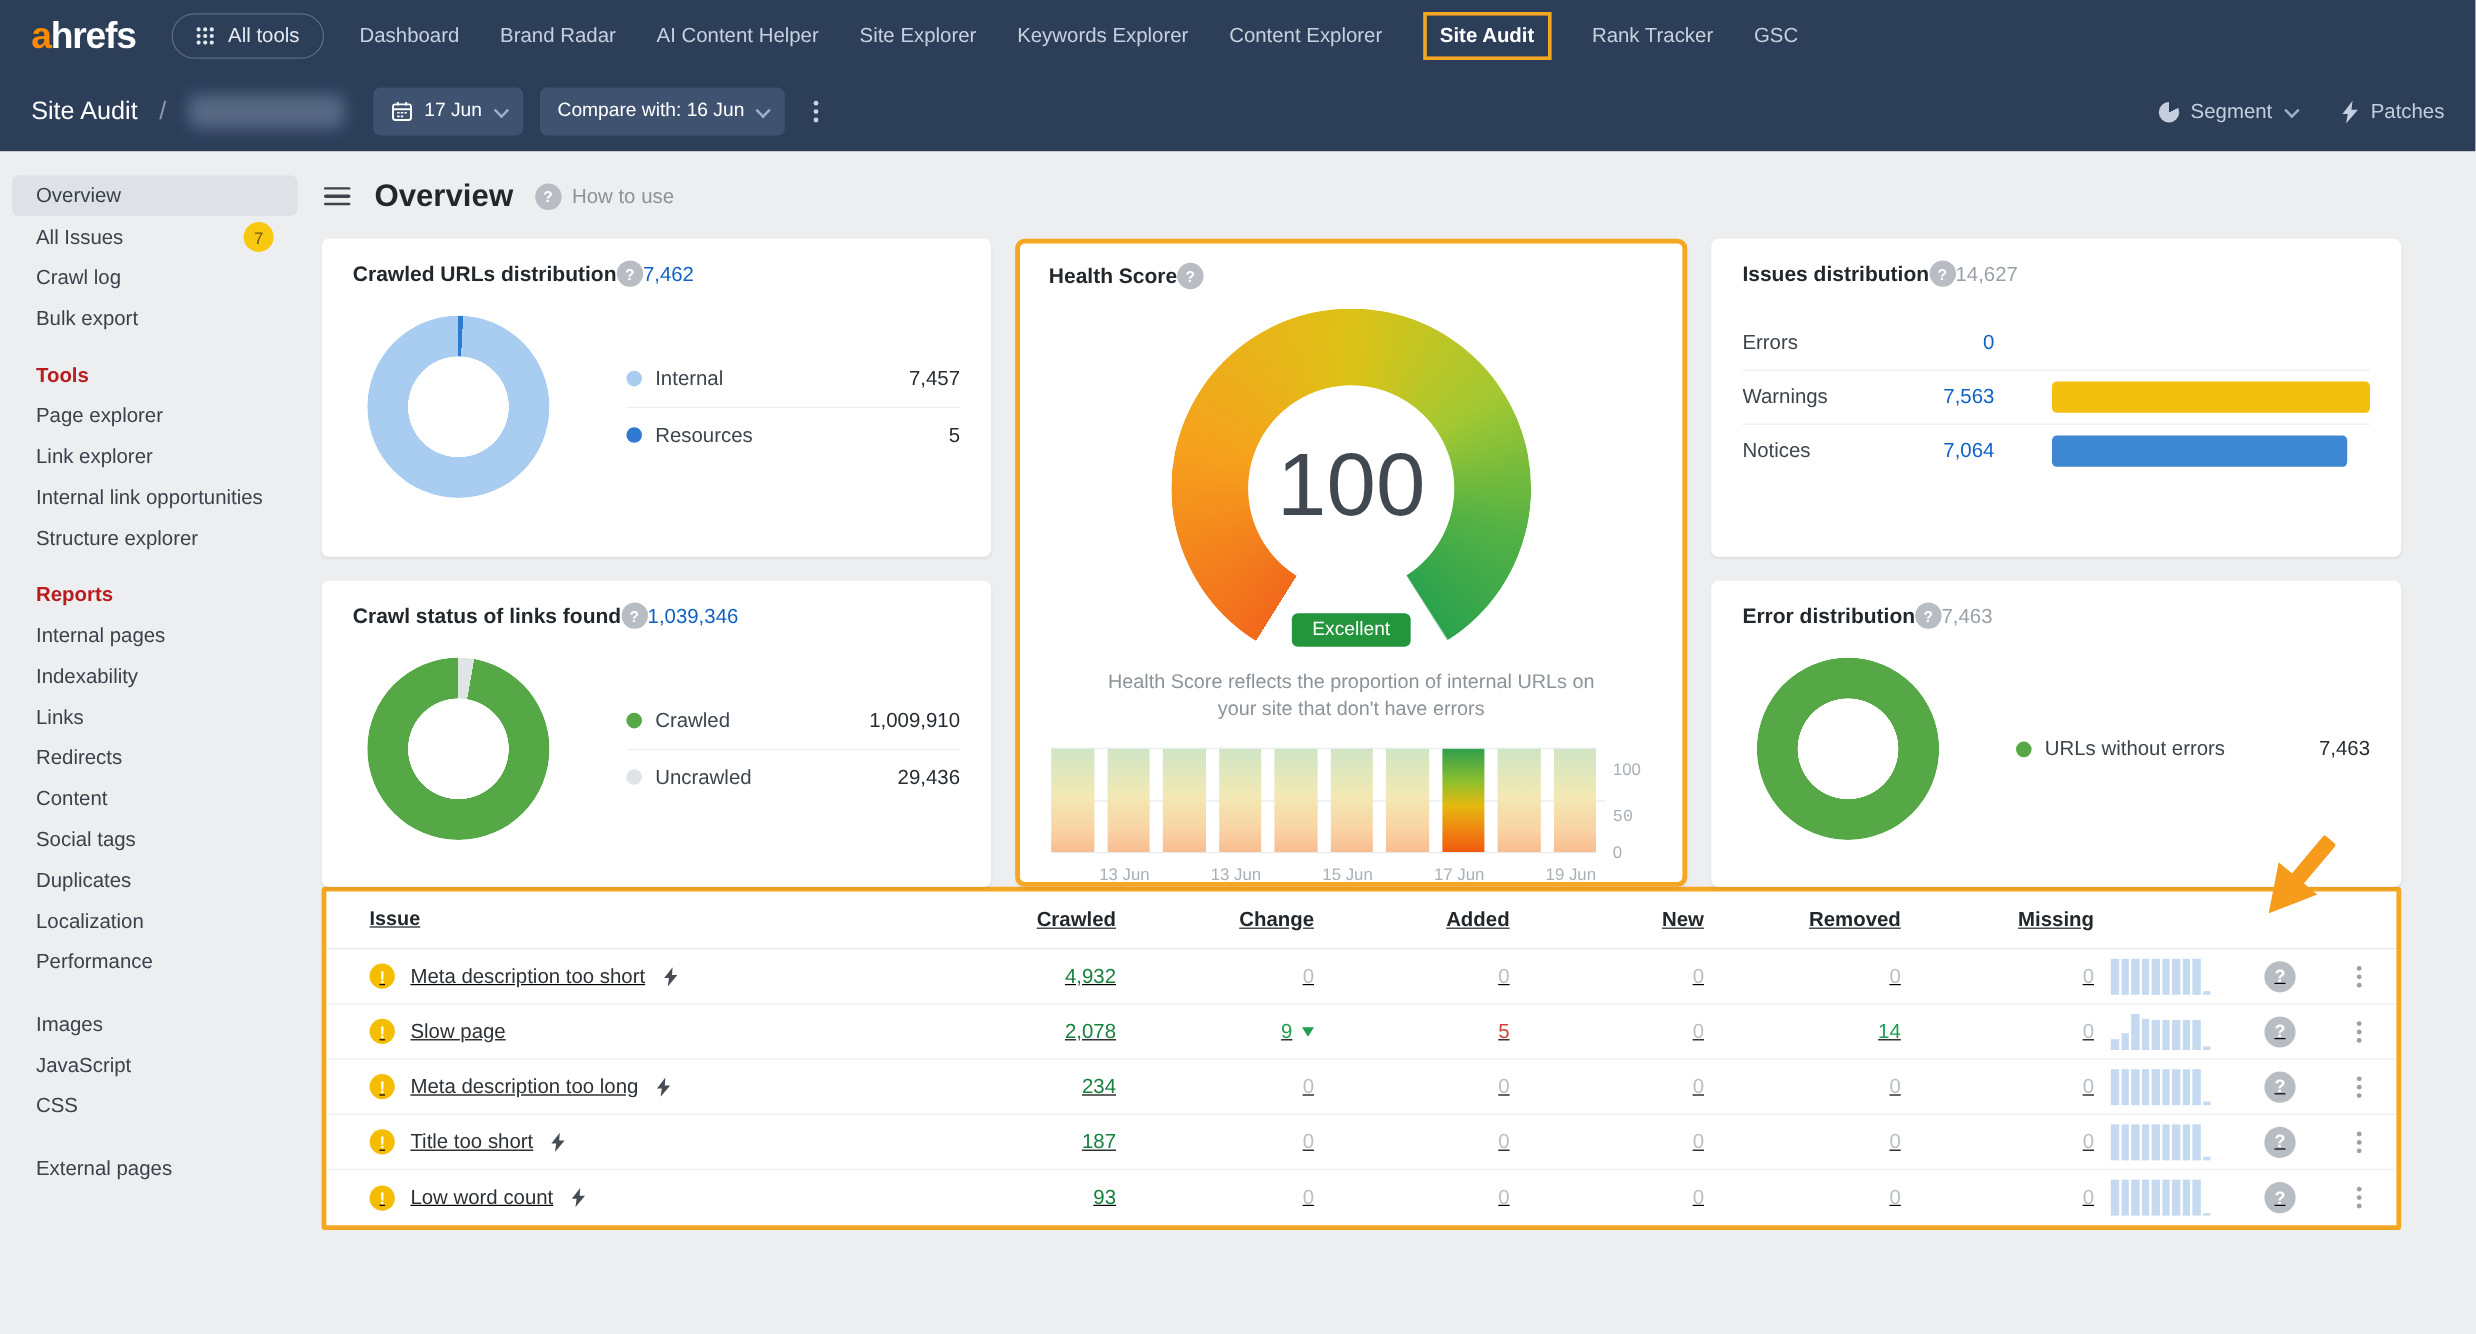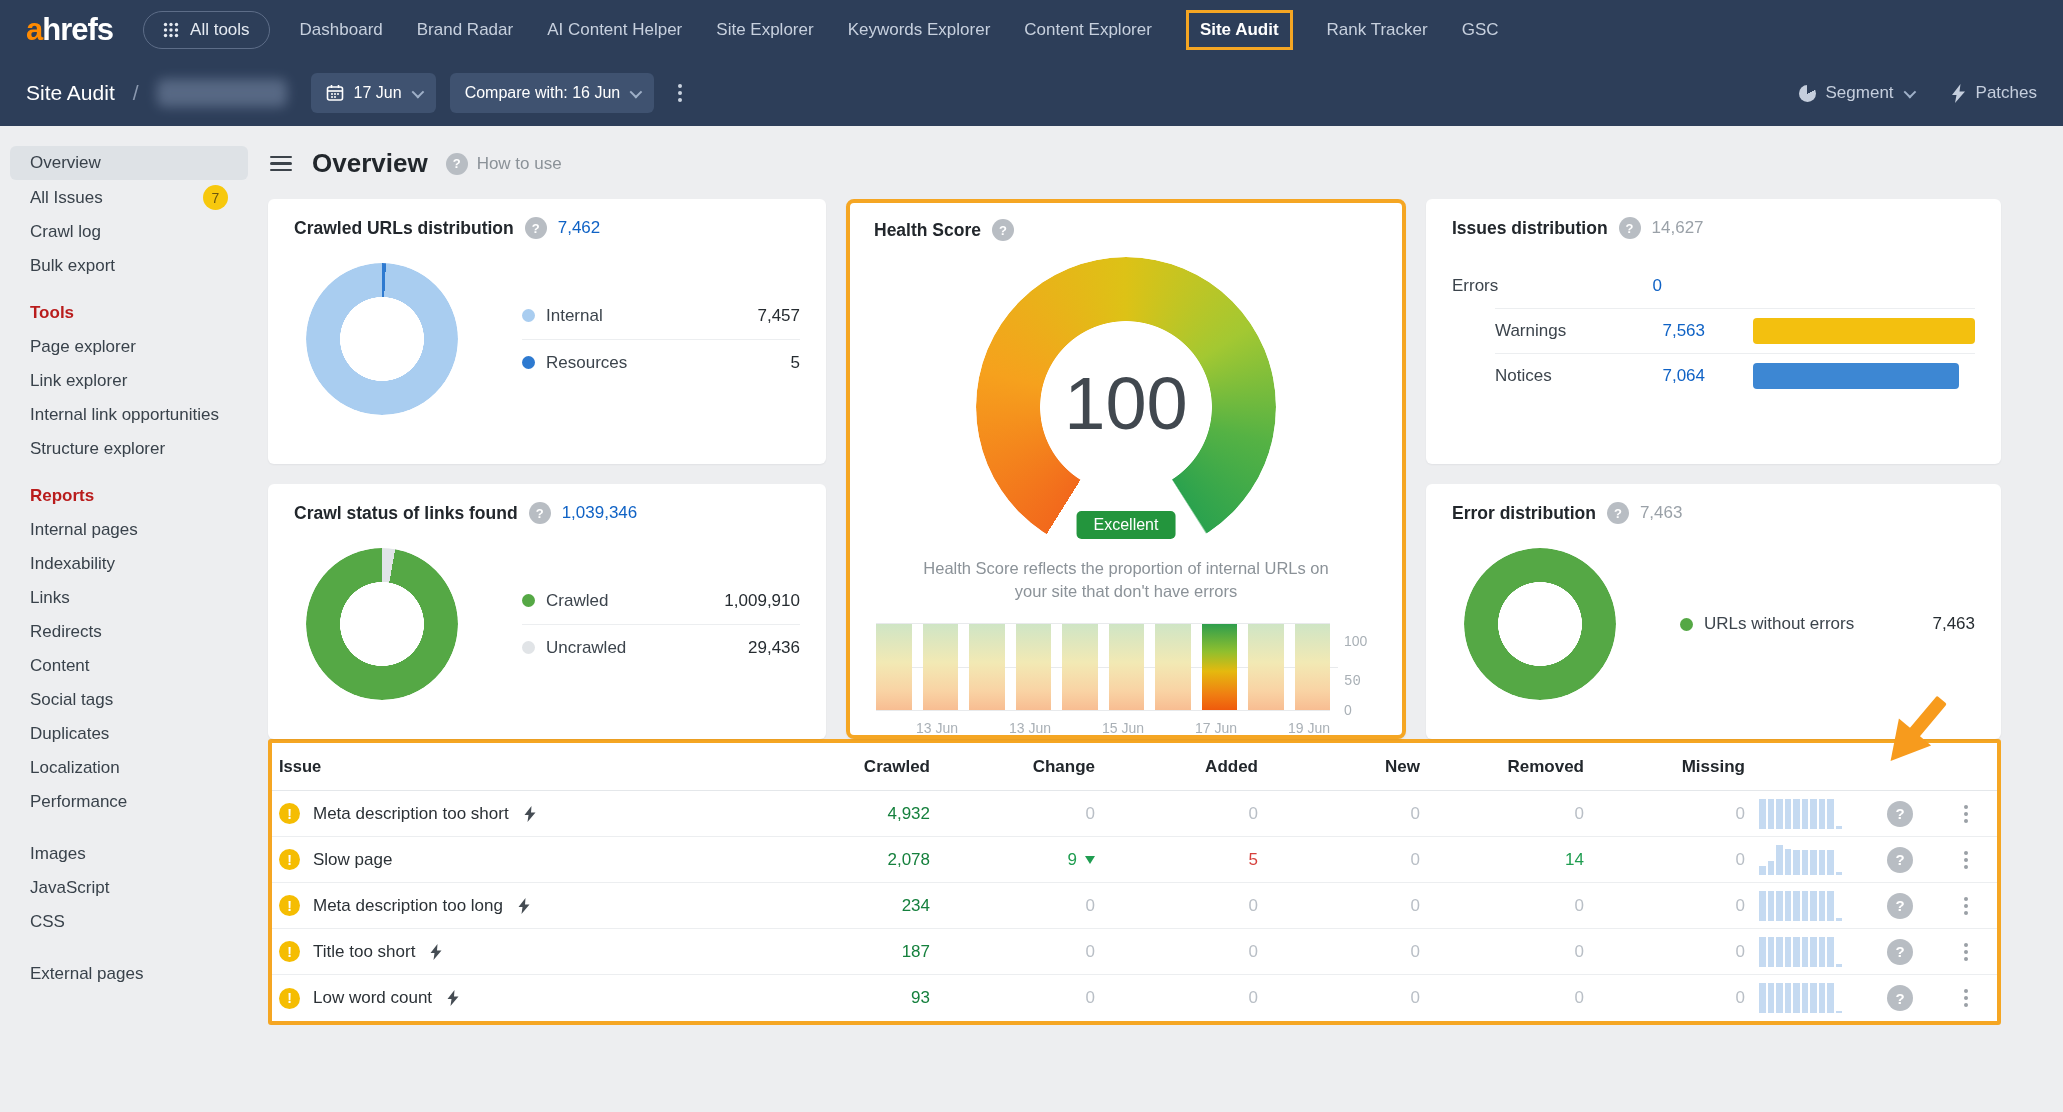--- a/index.html
+++ b/index.html
@@ -44,21 +44,21 @@
   .burger i { width:22px; height:2.5px; background:#3c434a; border-radius:2px; display:block; }
   .page-title { font-size:26px; font-weight:bold; color:#22272c; }
   .howto { display:flex; align-items:center; gap:9px; color:#8b9298; font-size:17px; cursor:pointer; }
   .q { border-radius:50%; background:#b8bdc3; color:#fff; font-weight:bold; display:inline-flex; align-items:center; justify-content:center; }
   .q.s22 { width:22px; height:22px; font-size:13px; }
   .q.s26 { width:26px; height:26px; font-size:15px; }
 
   
   .grid { display:grid; grid-template-columns:558px 560px 1fr; grid-template-rows:265px 255px; gap:20px; }
   .card { background:#fff; border-radius:6px; padding:18px 26px; box-shadow:0 1px 2px rgba(27,35,48,.06); }
-  .card-head { display:flex; align-items:center; gap:11px; }
+  .card-head { display:flex; align-items:flex-end; }
   .card-title { font-size:17.5px; font-weight:bold; color:#22272c; }
   .total-link { color:#0f62c5; font-size:17px; cursor:pointer; }
   .total-gray { color:#9aa1a8; font-size:17px; }
 
   .donut-row { display:flex; align-items:center; margin-top:24px; }
   .donut { width:152px; height:152px; border-radius:50%; margin-left:12px; flex-shrink:0;
            -webkit-mask:radial-gradient(closest-side, transparent 55%, #000 55.5%);
            mask:radial-gradient(closest-side, transparent 55%, #000 55.5%); }
   .legend { flex:1; margin-left:64px; }
   .legend-row { display:flex; align-items:center; justify-content:space-between; padding:13px 0; font-size:17px; }
@@ -86,37 +86,37 @@
   .hs-bar.hl { background:linear-gradient(to bottom, #2f9e4d 0%, #8fbf2e 32%, #e5b90e 55%, #f07e12 82%, #ef5a0c 100%); }
   .hs-labels { display:flex; gap:11px; margin-top:9px; }
   .hs-xlabel { flex:1; text-align:center; font-size:14px; color:#a9b0b6; white-space:nowrap; }
   .hs-yaxis { width:46px; position:relative; flex-shrink:0; }
   .hs-ytick { position:absolute; left:14px; font-size:14px; color:#a9b0b6; }
   .y100 { top:10px; } .y50 { top:44%;font-family:Liberation Mono, monospace; } .y0 { bottom:18px; }
 
   
   .iss-rows { margin-top:24px; }
   .iss-row { display:grid; grid-template-columns:118px 92px 1fr; align-items:center; height:45px; }
-  .iss-row + .iss-row { border-top:1px solid #eceef0;margin-left:43px; }
+  .iss-row + .iss-row { border-top:1px solid #eceef0; }
   .iss-lab { color:#3c444c; font-size:17px; }
   .iss-val { color:#0f62c5; font-size:17px; text-align:right; cursor:pointer; }
   .iss-barbox { margin-left:48px; height:26px; }
   .iss-bar { height:26px; border-radius:4px; }
 
   
   .tabs-row { display:flex; align-items:center; margin-top:20px; height:58px; }
   .tab { padding:0 28px; line-height:58px; font-size:17px; color:#868d94; cursor:pointer; }
   .tab.active { background:#fff; border-radius:8px 8px 0 0; color:#22272c; font-weight:bold; }
   .export-btn { margin-left:auto; margin-right:66px; background:#fff; border:1px solid #cfd4d9; border-radius:4px; height:40px; padding:0 16px; display:flex; align-items:center; gap:11px; font-size:16px; color:#2b3136; cursor:pointer; }
   .file-ico { width:18px; height:20px; background:#3a4147; border-radius:3px; position:relative; }
   .file-ico::after { content:''; position:absolute; left:6px; top:4px; width:5px; height:7px; border-left:2.5px solid #fff; transform:rotate(-90deg); border-bottom:2.5px solid #fff; }
 
   
   .table-wrap { border:4px solid #f5a623; border-radius:3px; background:#fff; }
-  .t-row { display:grid; grid-template-columns:1fr 165px 165px 163px 162px 164px 161px 120px 70px 62px; align-items:center; height:46px; padding-left:7px; border-bottom:1px solid #eceef0; }
+  .t-row { display:grid; grid-template-columns:1fr 165px 165px 163px 162px 164px 161px 120px 70px 62px; align-items:center; height:46px; padding-left:36px; border-bottom:1px solid #eceef0;text-decoration:underline; }
   .t-row:last-child { border-bottom:none; }
   .t-head { height:48px; font-weight:bold; font-size:16.5px; color:#22272c; border-bottom:1px solid #e4e7ea; }
   .t-head .num { font-weight:bold; color:#22272c; }
   .num { text-align:right; font-size:17px; color:#15803d; }
   .num.muted { color:#b9bfc6; }
   .num.green { color:#1f9d50; }
   .num.red { color:#d6403c; }
   .issue-cell { display:flex; align-items:center; gap:13px; font-size:17px; color:#2b3136; }
   .warn { width:21px; height:21px; border-radius:50%; background:#f5bd02; color:#fff; font-weight:bold; font-size:14px; display:inline-flex; align-items:center; justify-content:center; flex-shrink:0; }
   .bolt-s { flex-shrink:0; display:inline-flex; margin-left:2px; }

